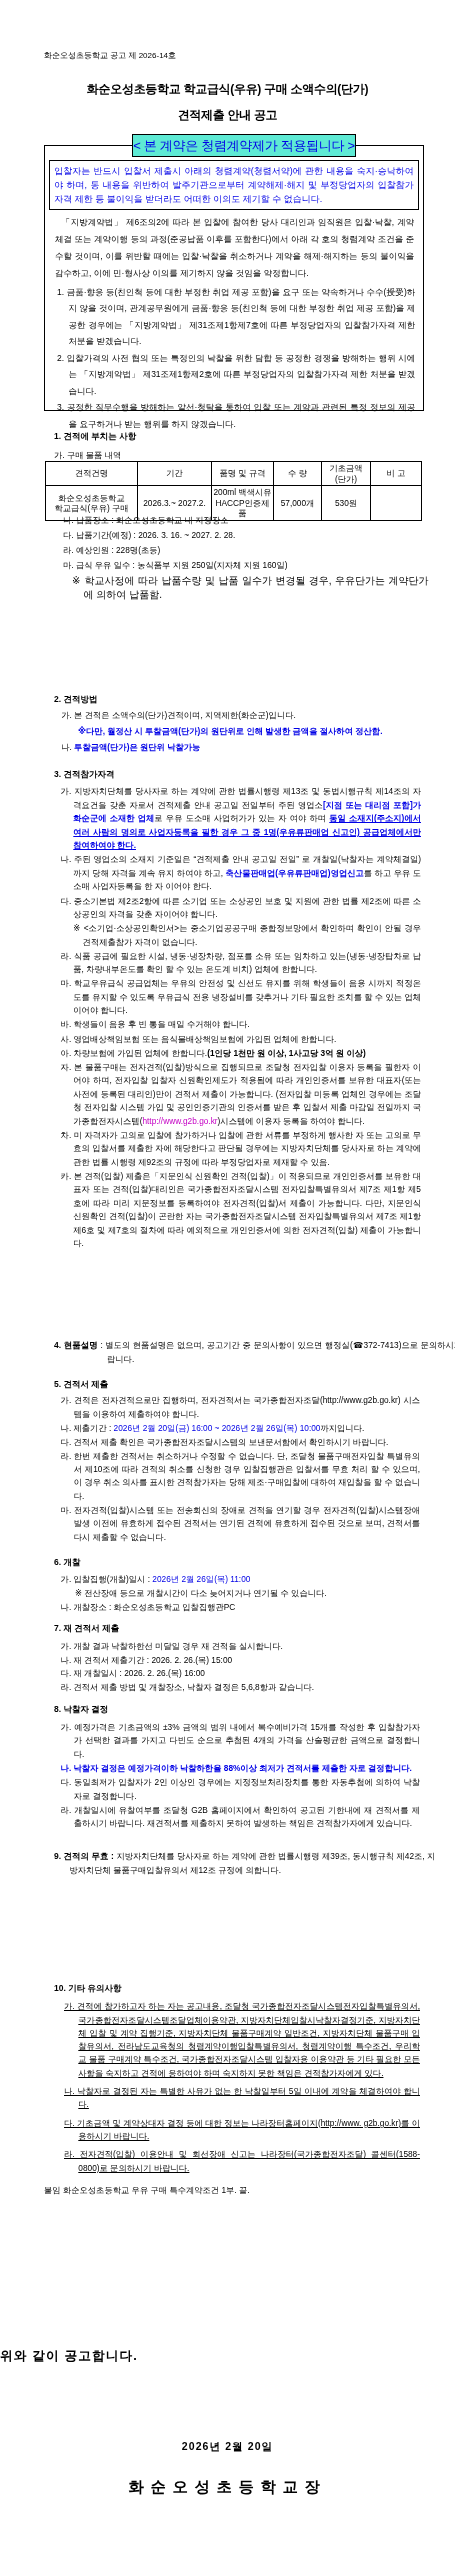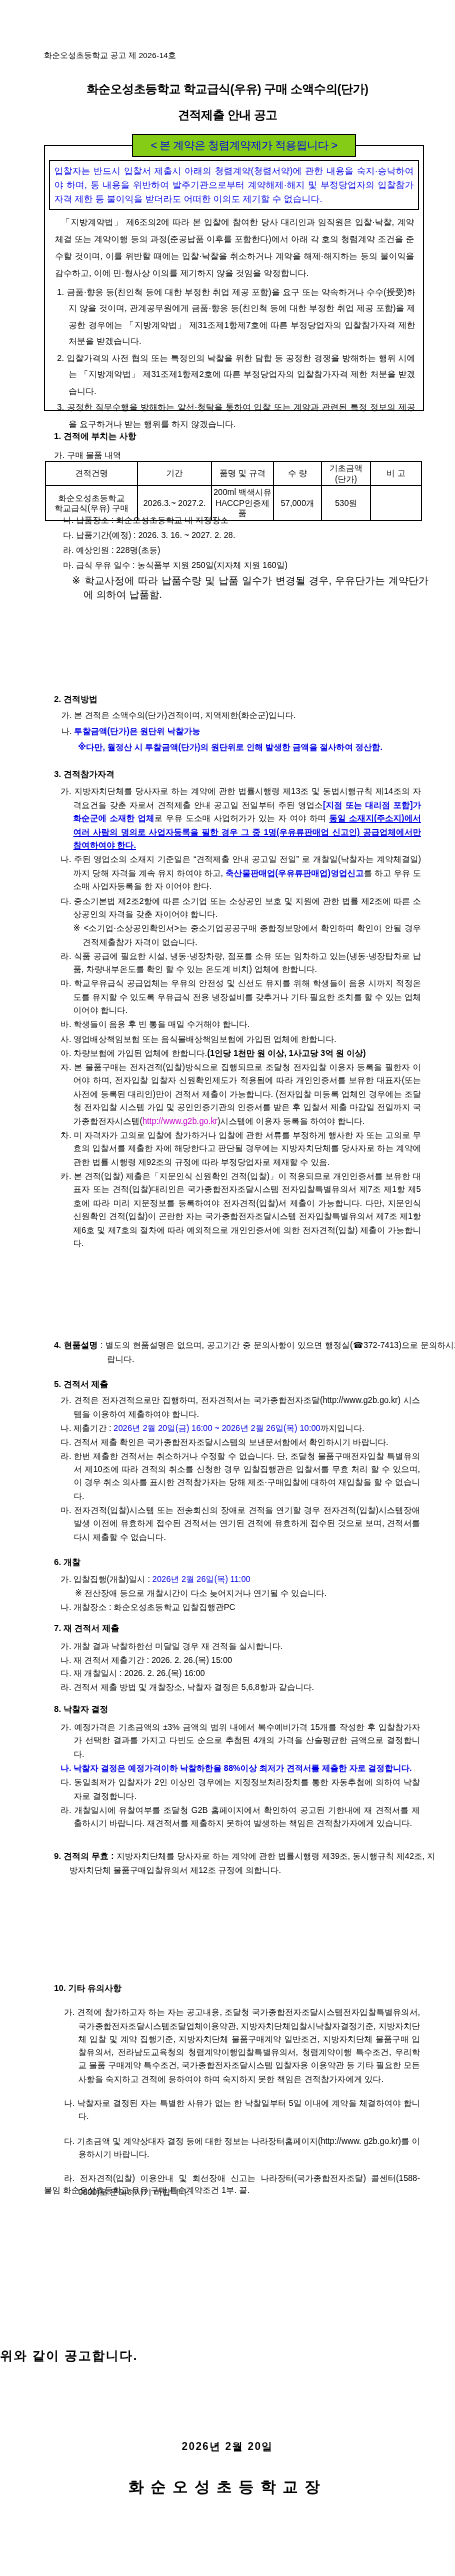--- a/index.html
+++ b/index.html
@@ -7,22 +7,22 @@
     font-family:"Liberation Sans","DejaVu Sans",sans-serif;color:#000;overflow:hidden;}
   .abs{position:absolute;}
   .just{text-align:justify;}
   .b{font-weight:bold;}
   .bl{color:#0000e6;}
   .bb{color:#0000e6;font-weight:bold;}
   .bbu{color:#0000e6;font-weight:bold;text-decoration:underline;}
   .mag{color:#c400c4;}
   #doc-number{left:44px;top:50px;font-size:8px;}
   #title{left:0;top:76px;width:455px;text-align:center;font-size:12px;font-weight:800;line-height:26px;letter-spacing:-0.3px;}
-  #badge{left:132px;top:134px;width:222px;height:21px;border:1.1px solid #000;background:#84cc16;z-index:3;
-    display:flex;align-items:center;justify-content:center;font-size:11px;color:#0000e6;letter-spacing:-0.3px;}
+  #badge{left:132px;top:134px;width:222px;height:21px;border:1.1px solid #000;background:#5eead4;z-index:3;
+    display:flex;align-items:center;justify-content:center;font-size:13px;color:#0000e6;letter-spacing:-0.3px;}
   #outer-box{left:44px;top:145px;width:378px;height:264px;border:1.1px solid #000;z-index:1;}
   #blue-box{margin:14.3px 4.4px 0 4.4px;border:1.1px solid #000;padding:2.8px 3.9px;color:#0000e6;font-size:9px;line-height:14px;}
   #pledge{margin:3.9px 8.8px 0 10px;font-size:8.5px;line-height:17px;text-indent:6.6px;}
   #clauses{margin:2.2px 7.7px 0 12px;font-size:8.5px;line-height:16.5px;}
   #clauses .clause{padding-left:11.6px;text-indent:-11.6px;}
   .sec-h{font-size:8.5px;font-weight:bold;}
   #s1{left:54px;top:431px;width:366px;}
   #s1 .sub{margin-top:7.2px;font-size:8.3px;}
   #po-table{left:45px;top:461px;width:375px;border-collapse:collapse;table-layout:fixed;
     font-size:8.3px;text-align:center;border:1.1px solid #000;}
@@ -47,21 +47,21 @@
   #s6 .it{margin-top:0.6px;}
   #s6 .note{padding-left:14.3px;}
   #s7{left:54px;top:1622px;width:366px;font-size:8.3px;line-height:13.6px;}
   #s7 .items{margin-top:4.4px;padding-left:6.6px;}
   #s8{left:54px;top:1703px;width:366px;font-size:8.3px;line-height:13.5px;}
   #s8 .items{margin-top:4.4px;padding-left:6.6px;}
   #s8 .it{padding-left:13.2px;text-indent:-13.2px;margin-top:0.6px;}
   #s9{left:54px;top:1850px;width:366px;font-size:8.3px;line-height:13.5px;padding-left:15.4px;text-indent:-15.4px;}
   #s10{left:54px;top:1982px;width:366px;font-size:8.3px;line-height:13.3px;}
   #s10 .items{margin-top:5px;padding-left:10px;}
-  #s10 .it{padding-left:14.3px;text-indent:-14.3px;margin-top:11px;}
+  #s10 .it{padding-left:14.3px;text-indent:-14.3px;margin-top:5px;text-decoration:underline;}
   #attachment{left:44px;top:2185px;width:375px;font-size:8.3px;}
   #closing{left:0;top:2348px;width:455px;text-align:left;font-size:12.7px;font-weight:800;letter-spacing:1.1px;}
   #sign-date{left:0;top:2440px;width:455px;text-align:center;font-size:10.5px;font-weight:bold;letter-spacing:1.1px;}
   #signer{left:0;top:2477px;width:455px;text-align:center;font-size:15.4px;font-weight:800;letter-spacing:6.6px;}
 </style>
 </head>
 <body>
 
 <div class="page">
 
@@ -127,24 +127,24 @@
     <div>라. 예상인원 : 228명(초등)</div>
     <div>마. 급식 우유 일수 : 농식품부 지원 250일(지자체 지원 160일)</div>
   </div>
   <div class="abs just" id="s1-note">※ 학교사정에 따라 납품수량 및 납품 일수가 변경될 경우, 우유단가는 계약단가에 의하여 납품함.</div>
 
   <div class="abs" id="s2">
     <div class="sec-h">2. 견적방법</div>
     <div class="ln">
       <span>가. 본 견적은 소액수의(단가)견적이며, 지역제한(화순군)입니다.</span>
     </div>
+    <div class="ln note bb">※다만, 월정산 시 투찰금액(단가)의 원단위로 인해 발생한 금액을 절사하여 정산함.</div>
     <div class="ln">
       <span>나. </span><span class="bb">투찰금액(단가)은 원단위 낙찰가능</span>
     </div>
-    <div class="ln note bb">※다만, 월정산 시 투찰금액(단가)의 원단위로 인해 발생한 금액을 절사하여 정산함.</div>
   </div>
 
   <div class="abs" id="s3">
     <div class="sec-h">3. 견적참가자격</div>
     <div class="items">
       <div class="it just"><span>가. 지방자치단체를 당사자로 하는 계약에 관한 법률시행령 제13조 및 동법시행규칙 제14조의 자격요건을 갖춘 자로서 견적제출 안내 공고일 전일부터 주된 영업소</span><span class="bb">[지점 또는 대리점 포함]가 화순군에 소재한 업체</span><span>로 우유 도소매 사업허가가 있는 자 여야 하며 </span><span class="bbu">동일 소재지(주소지)에서 여러 사람의 명의로 사업자등록을 필한 경우 그 중 1명(우유류판매업 신고인) 공급업체에서만 참여하여야 한다.</span></div>
       <div class="it just"><span>나. 주된 영업소의 소재지 기준일은 “견적제출 안내 공고일 전일” 로 개찰일(낙찰자는 계약체결일)까지 당해 자격을 계속 유지 하여야 하고, </span><span class="bb">축산물판매업(우유류판매업)영업신고</span><span>를 하고 우유 도소매 사업자등록을 한 자 이어야 한다.</span></div>
       <div class="it just">다. 중소기본법 제2조2항에 따른 소기업 또는 소상공인 보호 및 지원에 관한 법률 제2조에 따른 소상공인의 자격을 갖춘 자이어야 합니다.</div>
       <div class="note just">※ &lt;소기업·소상공인확인서&gt;는 중소기업공공구매 종합정보망에서 확인하며 확인이 안될 경우 견적제출참가 자격이 없습니다.</div>
       <div class="it just">라. 식품 공급에 필요한 시설, 냉동·냉장차량, 점포를 소유 또는 임차하고 있는(냉동·냉장탑차로 납품, 차량내부온도를 확인 할 수 있는 온도계 비치) 업체에 한합니다.</div>

